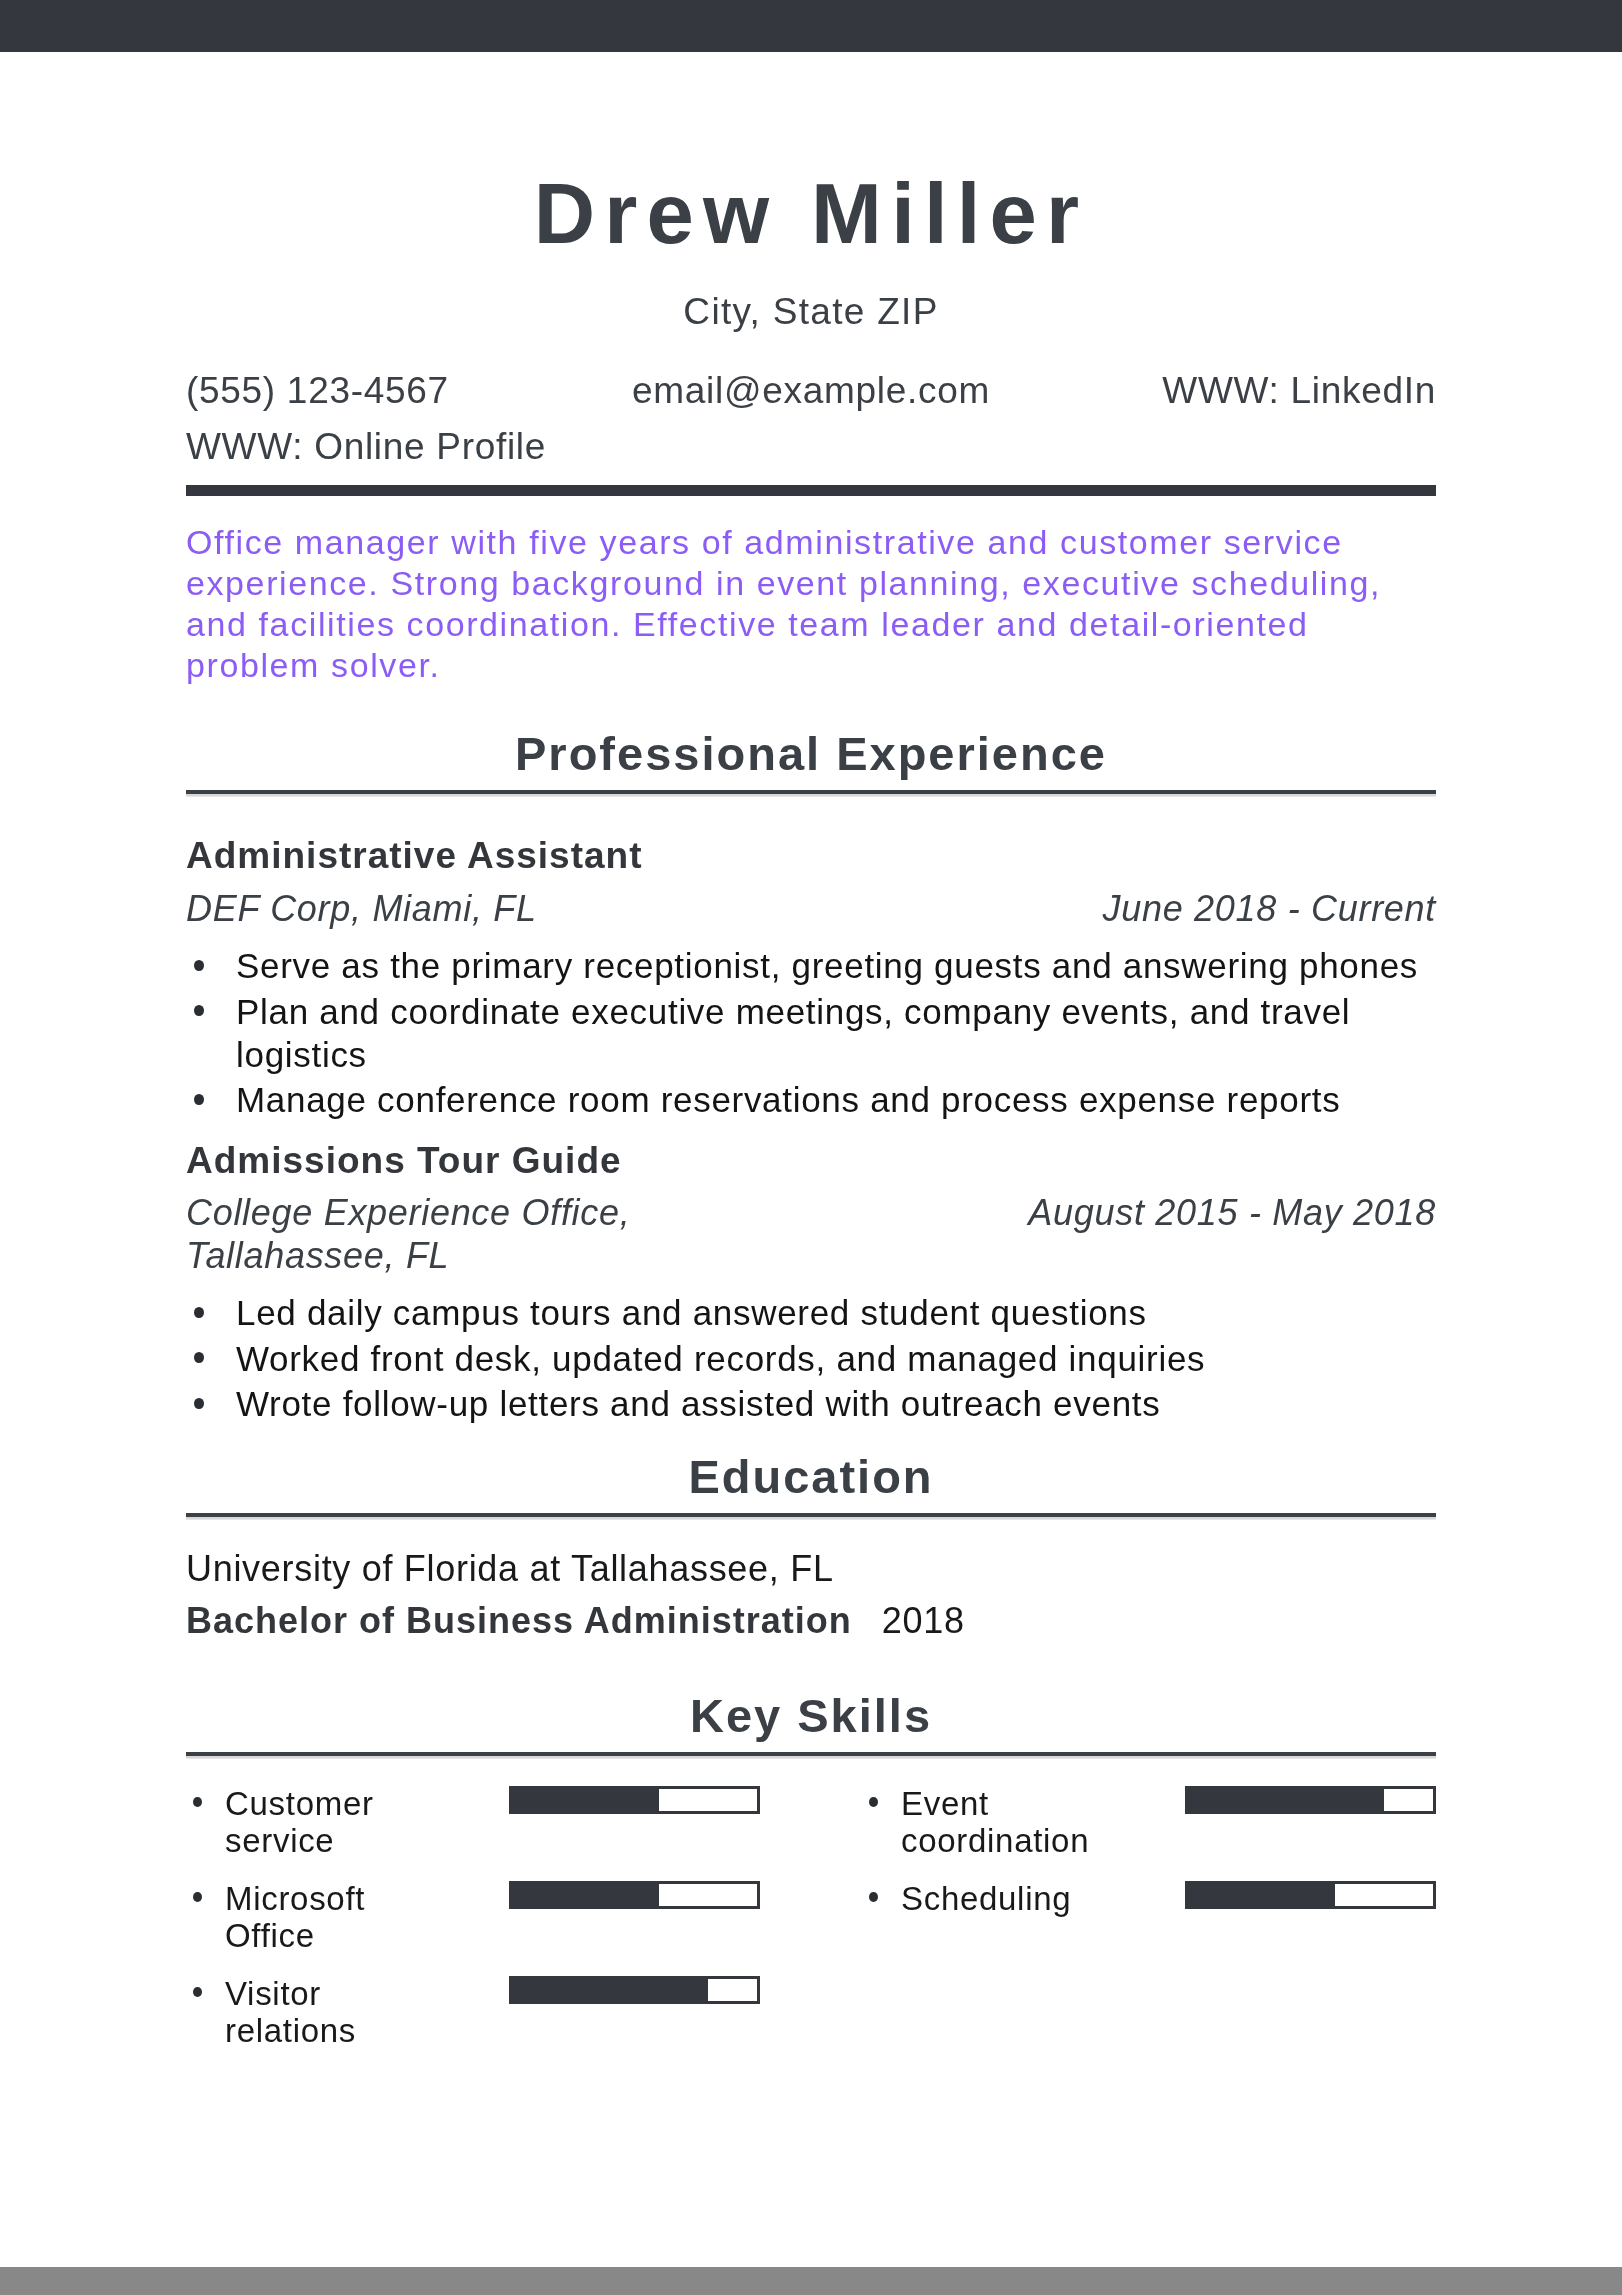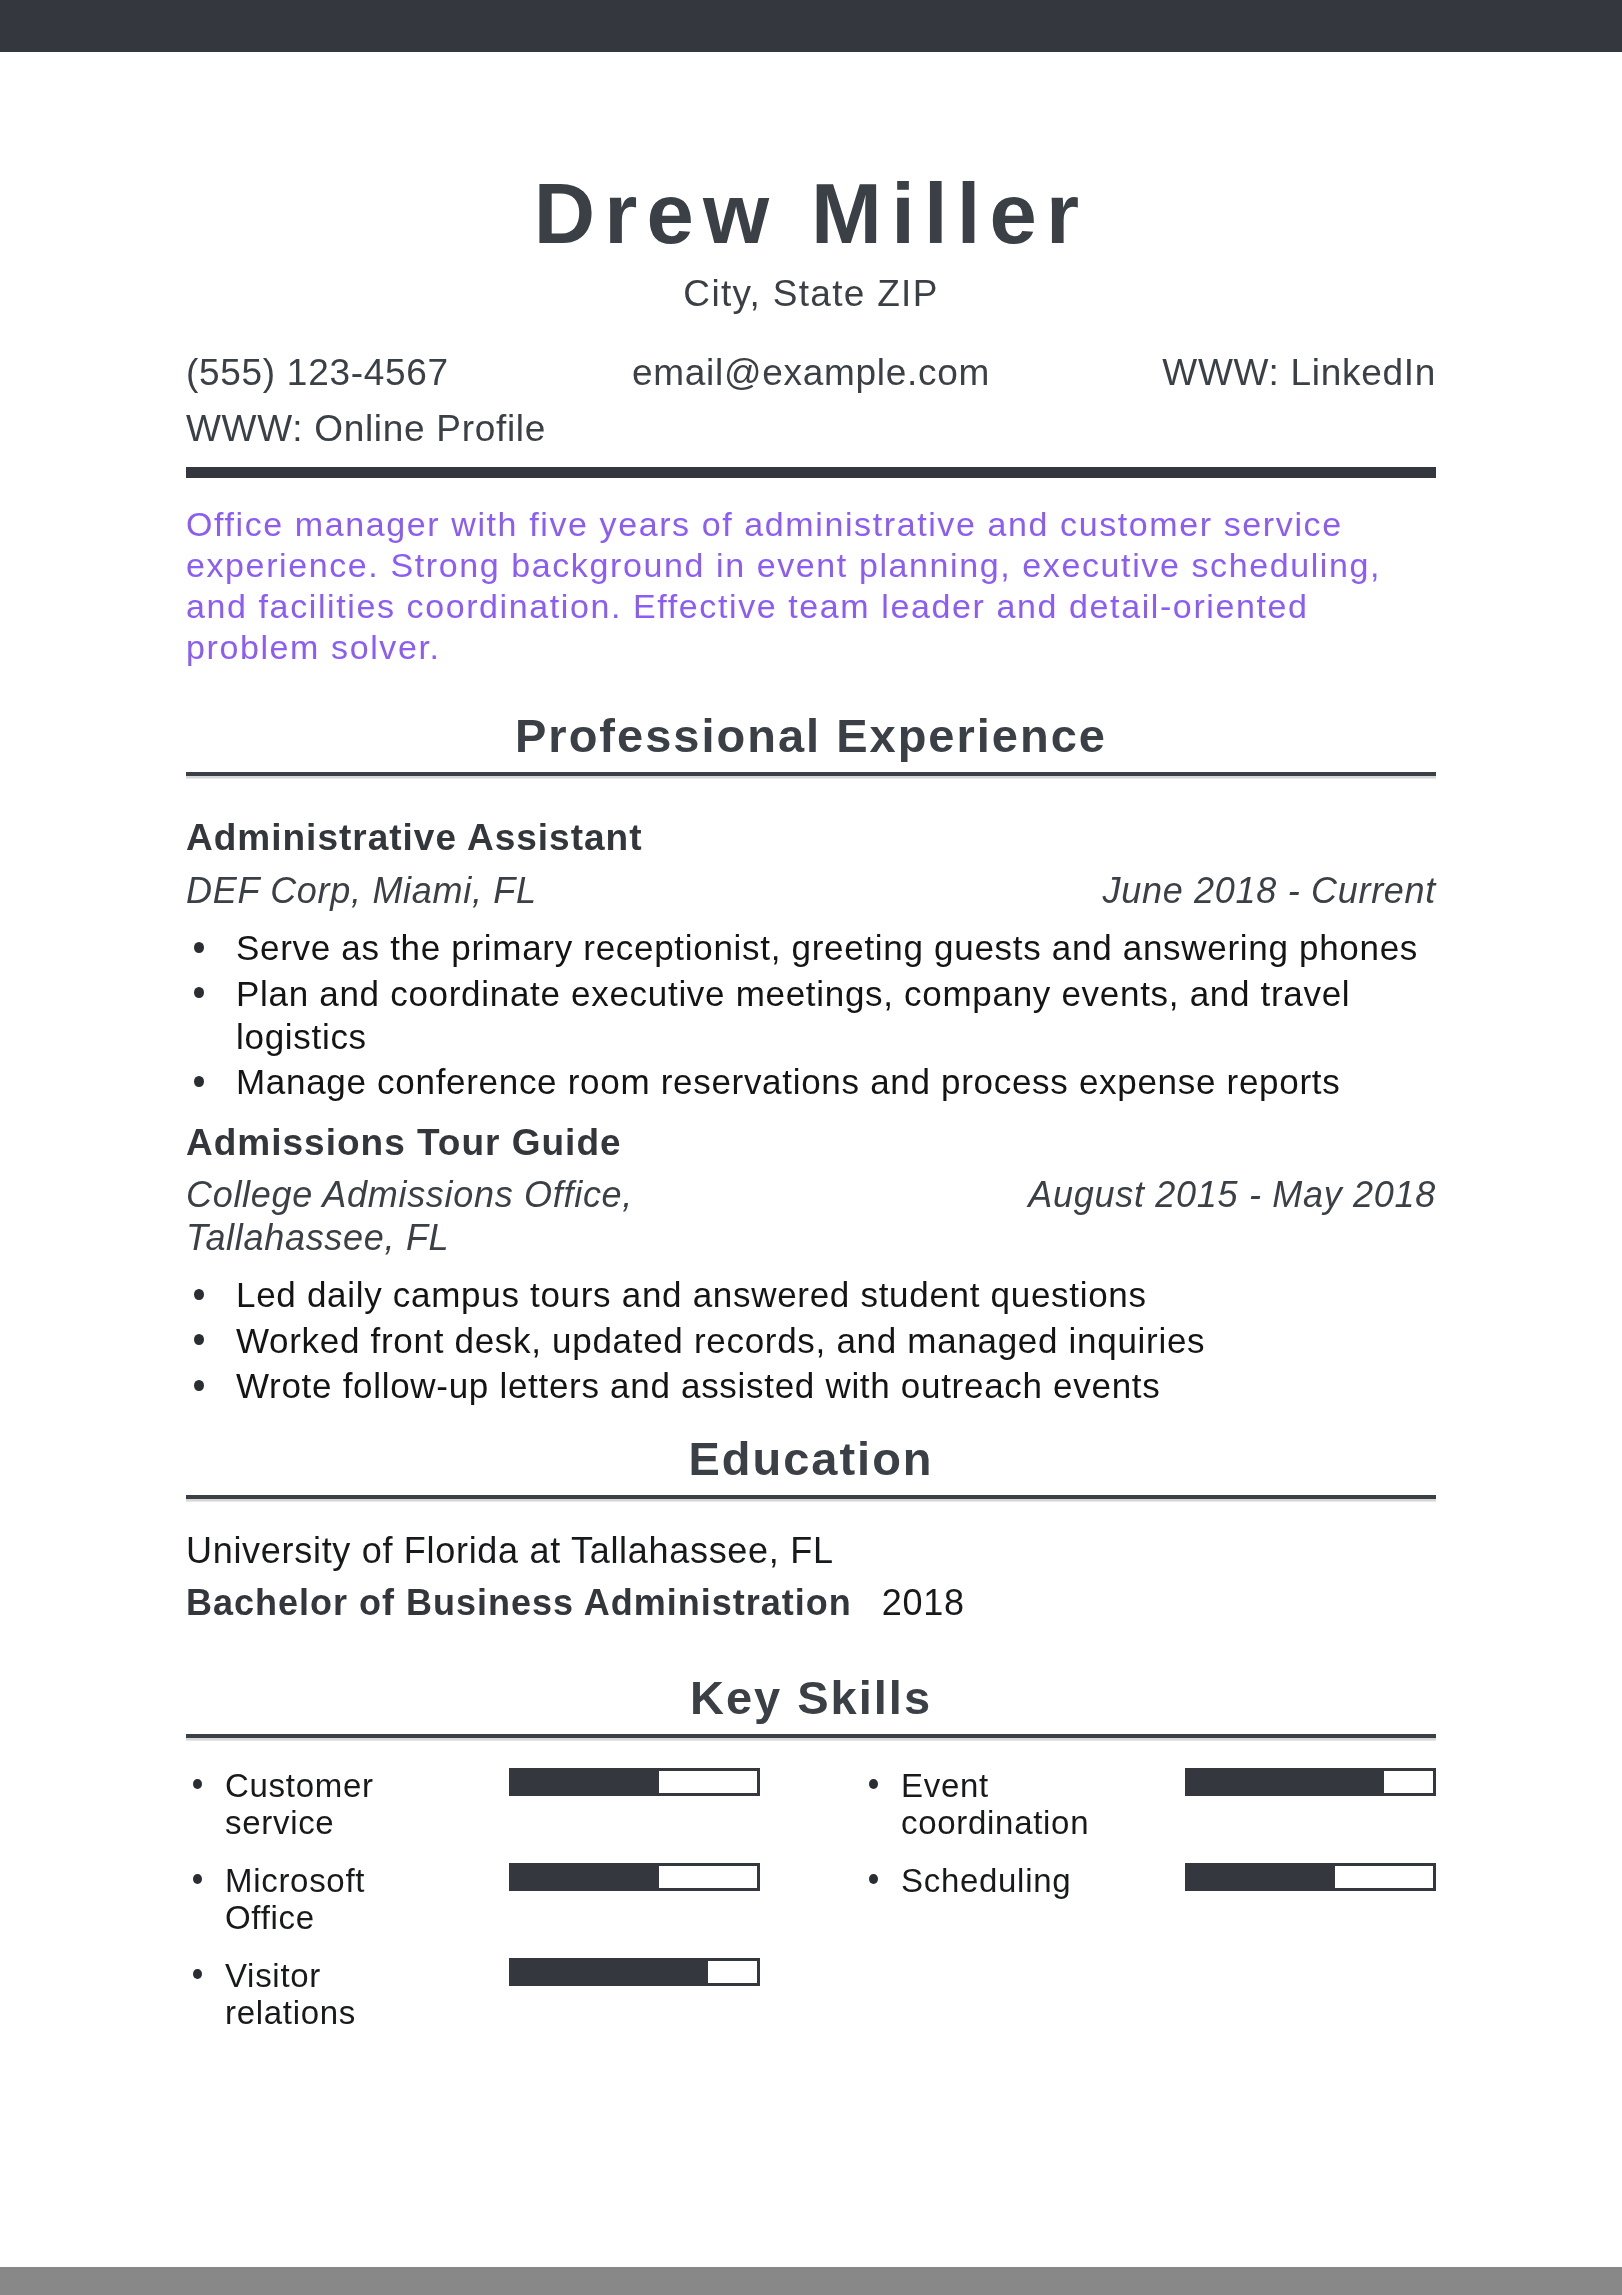--- a/index.html
+++ b/index.html
@@ -14,21 +14,21 @@
   }
   .topbar{height:52px;background:#34373d;}
   .content{padding:0 186px;}
 
   .name{
     margin-top:119px;text-align:center;
     font-size:85px;line-height:1;font-weight:bold;
     letter-spacing:9.2px;color:#3b4046;
   }
   .location{
-    margin-top:17px;text-align:center;
+    margin-top:35px;text-align:center;
     font-size:37px;color:#3b4046;letter-spacing:1.3px;
   }
   .contact{margin-top:37px;font-size:37px;color:#3b4046;letter-spacing:0.7px;}
   .contact-row1{display:flex;align-items:flex-end;}
   .contact-row1 .c-left{flex:1;text-align:left;}
   .contact-row1 .c-mid{flex:1;text-align:center;}
   .contact-row1 .c-right{flex:1;text-align:right;}
   .contact-row2{margin-top:14.4px;}
   .contact-rule{height:10.5px;background:#34373d;margin-top:17px;}
 
@@ -125,21 +125,21 @@
     </div>
     <ul class="bullets">
             <li>Serve as the primary receptionist, greeting guests and answering phones</li>
             <li>Plan and coordinate executive meetings, company events, and travel logistics</li>
             <li>Manage conference room reservations and process expense reports</li>
           </ul>
   </div>
         <div class="job">
     <div class="job-title">Admissions Tour Guide</div>
     <div class="job-meta">
-      <div class="job-company">College Admissions Office, Tallahassee, FL</div>
+      <div class="job-company">College Experience Office, Tallahassee, FL</div>
       <div class="job-dates">August 2015 - May 2018</div>
     </div>
     <ul class="bullets">
             <li>Led daily campus tours and answered student questions</li>
             <li>Worked front desk, updated records, and managed inquiries</li>
             <li>Wrote follow-up letters and assisted with outreach events</li>
           </ul>
   </div>
       </div>
 

